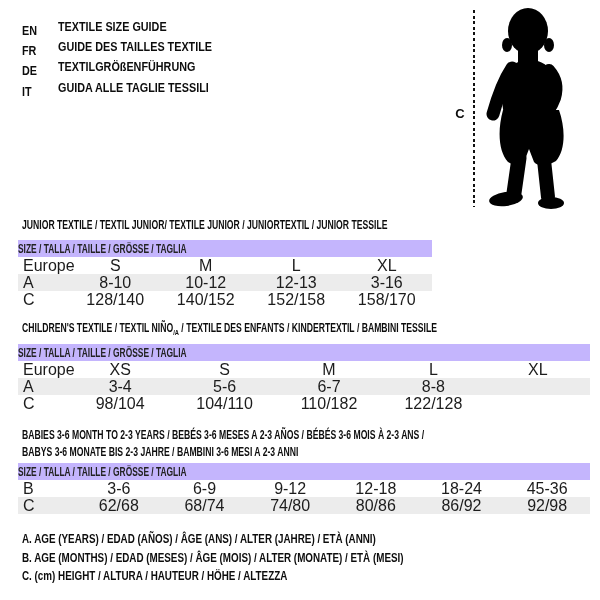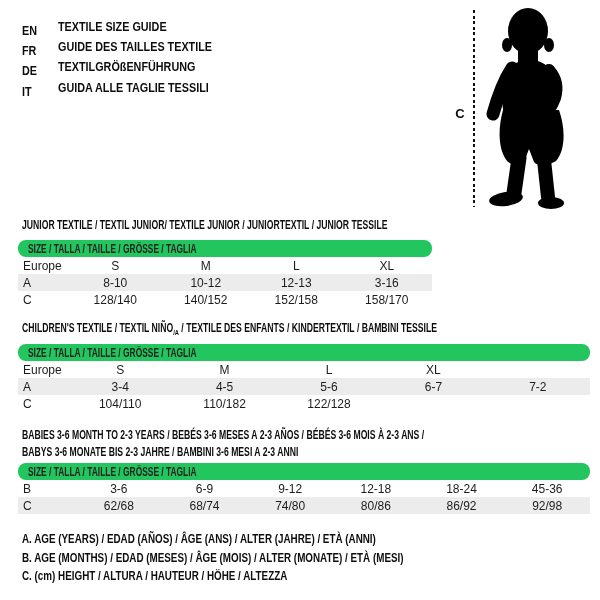--- a/index.html
+++ b/index.html
@@ -31,22 +31,22 @@
   .height-label {
     position:absolute; left:451px; top:106px; width:18px;
     text-align:center; font-weight:bold; font-size:13px; color:#0d0d0d;
   }
   .baby-svg { position:absolute; left:480px; top:0; }
 
   
   .tbl-title { position:absolute; left:22px; line-height:14px; }
   .tbl-title .sub { font-size:8px; vertical-align:sub; font-weight:bold; }
   .size-table { position:absolute; left:18px; }
-  .size-bar { height:17px; display:flex; align-items:center; padding-left:10px; background:#22c55e;border-radius:8px; }
-  .rows .row { display:grid; height:17px; align-items:center; font-size:12px; color:#1c1c1c; }
+  .size-bar { height:17px; display:flex; align-items:center; padding-left:0; background:#c4b5fd; }
+  .rows .row { display:grid; height:17px; align-items:center; font-size:16px; color:#1c1c1c; }
   .rows .row:nth-child(2n) { background:#ececec; }
   .cell { text-align:center; white-space:nowrap; }
   .cell.rowlabel { text-align:left; padding-left:5px; }
   .t1 { width:414px; top:240px; }  .t1 .row { grid-template-columns:52px repeat(4,1fr); }
   .t2 { width:572px; top:344px; }  .t2 .row { grid-template-columns:50px repeat(5,1fr); }
   .t3 { width:572px; top:463px; }  .t3 .row { grid-template-columns:58px repeat(6,1fr); }
   .t1-title { top:217px; }
   .t2-title { top:320px; }
   .t3-title { top:425px; line-height:17px; }
   .t3-title .line { height:17px; }
@@ -135,35 +135,36 @@
   <div class="tbl-title t2-title">
     <span class="cond title-text"><span>CHILDREN'S TEXTILE / TEXTIL NIÑO</span><span class="sub">/A</span><span> / TEXTILE DES ENFANTS / KINDERTEXTIL / BAMBINI TESSILE</span></span>
   </div>
   <div class="size-table t2">
     <div class="size-bar">
       <span class="cond bar-text">SIZE / TALLA / TAILLE / GRÖSSE / TAGLIA</span>
     </div>
     <div class="rows">
       <div class="row">
         <span class="cell rowlabel">Europe</span>
+        <span class="cell">XS</span>
         <span class="cell">S</span>
         <span class="cell">M</span>
         <span class="cell">L</span>
         <span class="cell">XL</span>
       </div>
       <div class="row">
         <span class="cell rowlabel">A</span>
         <span class="cell">3-4</span>
-        <span class="cell">4-5</span>
         <span class="cell">5-6</span>
         <span class="cell">6-7</span>
-        <span class="cell">7-2</span>
+        <span class="cell">8-8</span>
       </div>
       <div class="row">
         <span class="cell rowlabel">C</span>
+        <span class="cell">98/104</span>
         <span class="cell">104/110</span>
         <span class="cell">110/182</span>
         <span class="cell">122/128</span>
       </div>
     </div>
   </div>
 
   <div class="tbl-title t3-title">
     <div class="line"><span class="cond title-text">BABIES 3-6 MONTH TO 2-3 YEARS / BEBÉS 3-6 MESES A 2-3 AÑOS / BÉBÉS 3-6 MOIS À 2-3 ANS /</span></div>
     <div class="line"><span class="cond title-text">BABYS 3-6 MONATE BIS 2-3 JAHRE / BAMBINI 3-6 MESI A 2-3 ANNI</span></div>

